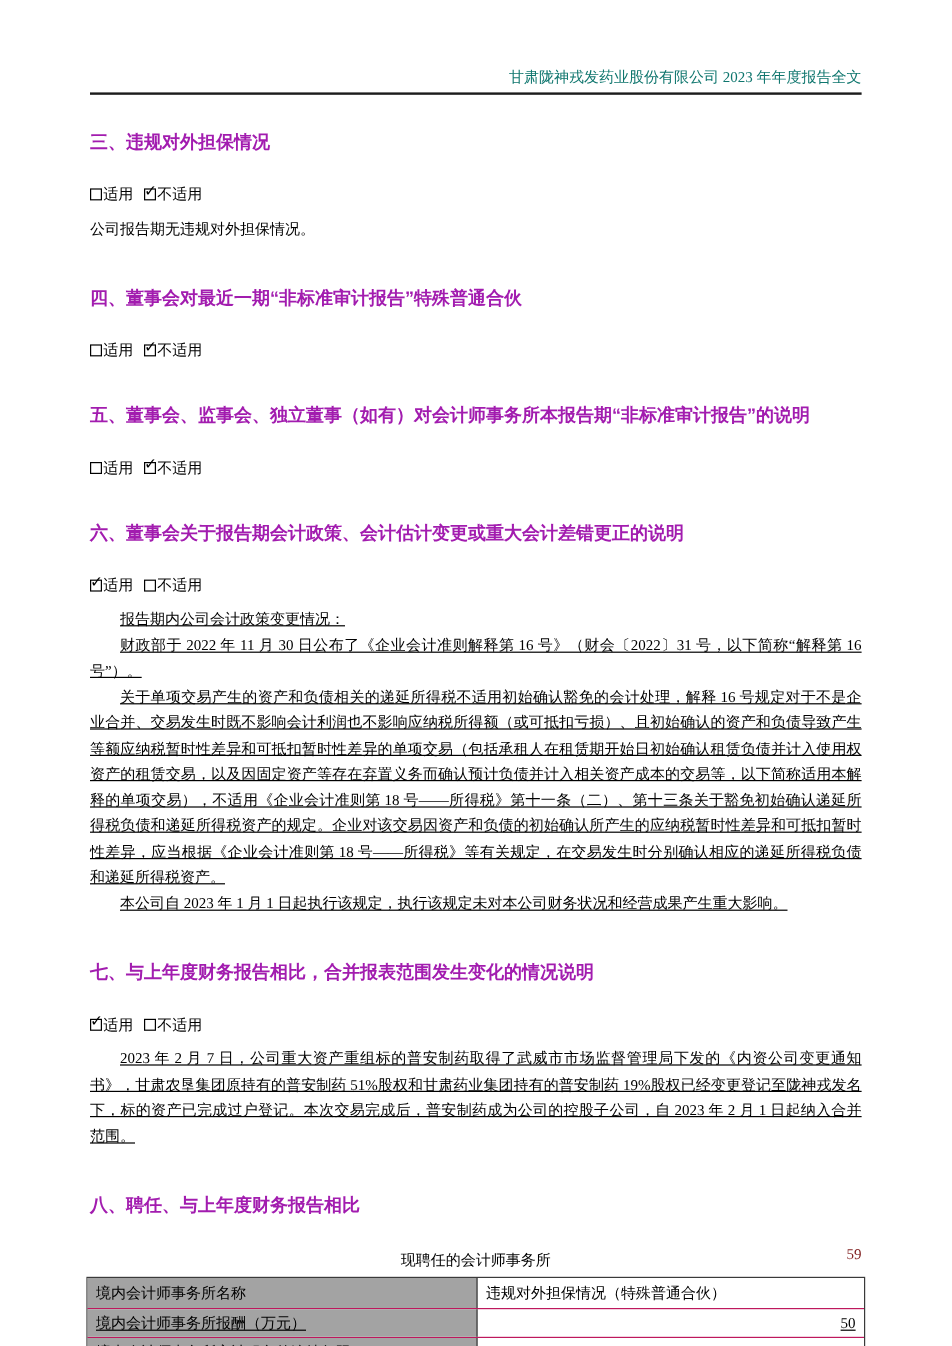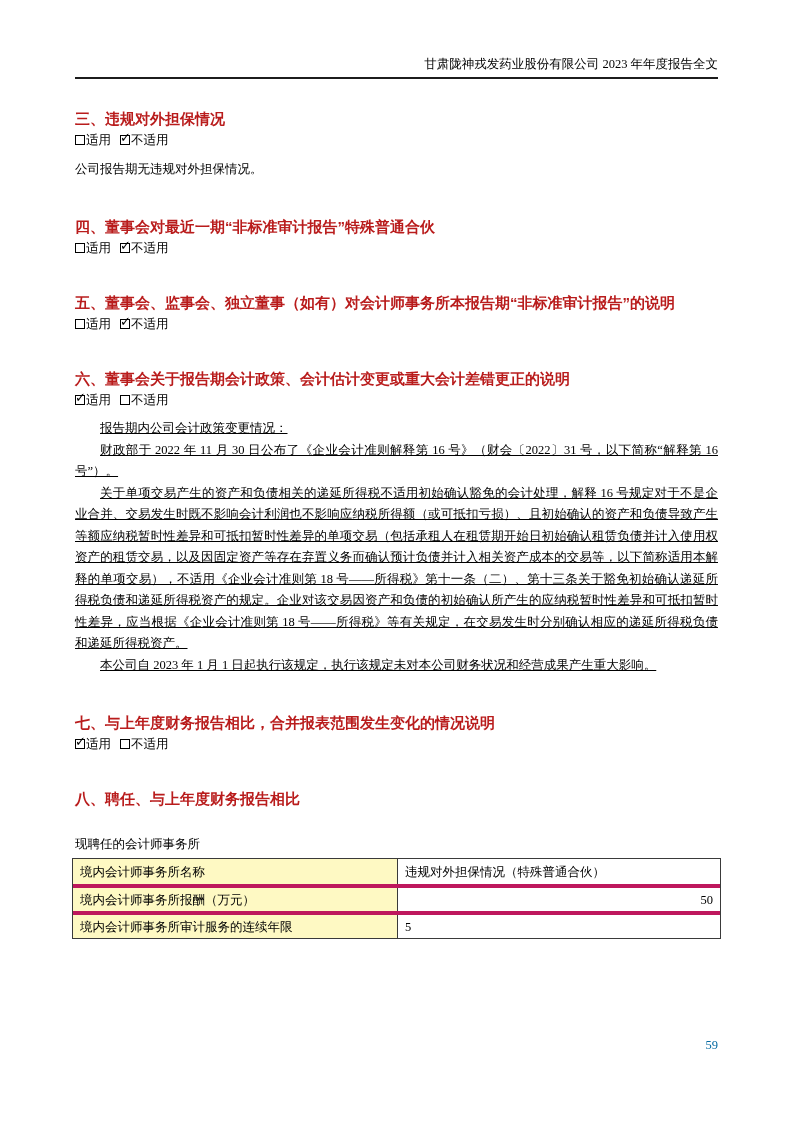--- a/index.html
+++ b/index.html
@@ -14,37 +14,38 @@
   .content { padding: 0 75px; }
 
   
   .header {
     padding-top: 56px;
     padding-bottom: 5px;
     border-bottom: 2px solid #1c1c1c;
     text-align: right;
     font-size: 12.5px;
     line-height: 16px;
-    color: #000000;
+    color: #0f766e;
   }
 
   
   h2 {
     font-family: "Liberation Sans", "DejaVu Sans", sans-serif;
     font-weight: bold;
     font-size: 15px;
     line-height: 29px;
     margin-top: 32px;
-    color: #b91c1c;
+    color: #a21caf;
     text-align: justify;
   }
   h2.first { margin-top: 25px; }
 
   
   .applicable {
+    margin-top: 22px;
     font-size: 12.5px;
     line-height: 15px;
     white-space: nowrap;
   }
   .cb-group { display: inline-block; margin-right: 9px; }
   .cbox {
     display: inline-block;
     width: 10px; height: 10px;
     border: 1.3px solid #000;
     position: relative;
@@ -63,55 +64,55 @@
   
   .note { margin-top: 11px; font-size: 12.5px; line-height: 21px; }
   .paras { margin-top: 10px; }
   .paras p {
     font-size: 12.5px;
     line-height: 21.5px;
     text-align: justify;
     text-indent: 2em;
     text-decoration: underline;
   }
-  .intro { margin-top: 23px; font-size: 12.5px; line-height: 17px; }
+  .intro { margin-top: 23px; font-size: 12.5px; line-height: 17px; text-align: center; }
 
   
   .acct-table {
     margin-top: 5px;
     margin-left: -3px;
     margin-right: -3px;
     border: 1px solid #3a3a3a;
   }
   .trow {
     display: grid;
     grid-template-columns: 325px 1fr;
     min-height: 24.5px;
   }
-  .trow + .trow { border-top: 4px solid #be185d; }
+  .trow + .trow { border-top: 1px solid #be185d; text-decoration: underline; }
   .tcell {
     font-size: 12.5px;
     line-height: 16px;
     padding: 4px 7px 3px 7px;
     display: flex;
     align-items: center;
   }
   .tcell.label {
-    background: #fef9c3;
+    background: #a3a3a3;
     border-right: 1px solid #3a3a3a;
   }
   .tcell.value.num { justify-content: flex-end; margin-left: 28px; }
 
   
   .page-number {
     position: absolute;
     top: 1038px;
     right: 75px;
     font-size: 12.5px;
-    color: #0369a1;
+    color: #7f1d1d;
   }
 </style>
 </head>
 <body>
 
 <div class="content">
 
   <div class="header">
     <span>甘肃陇神戎发药业股份有限公司 2023 年年度报告全文</span>
   </div>
@@ -140,20 +141,23 @@
     <p>报告期内公司会计政策变更情况：</p>
     <p>财政部于 2022 年 11 月 30 日公布了《企业会计准则解释第 16 号》（财会〔2022〕31 号，以下简称“解释第 16 号”）。</p>
     <p>关于单项交易产生的资产和负债相关的递延所得税不适用初始确认豁免的会计处理，解释 16 号规定对于不是企业合并、交易发生时既不影响会计利润也不影响应纳税所得额（或可抵扣亏损）、且初始确认的资产和负债导致产生等额应纳税暂时性差异和可抵扣暂时性差异的单项交易（包括承租人在租赁期开始日初始确认租赁负债并计入使用权资产的租赁交易，以及因固定资产等存在弃置义务而确认预计负债并计入相关资产成本的交易等，以下简称适用本解释的单项交易），不适用《企业会计准则第 18 号——所得税》第十一条（二）、第十三条关于豁免初始确认递延所得税负债和递延所得税资产的规定。企业对该交易因资产和负债的初始确认所产生的应纳税暂时性差异和可抵扣暂时性差异，应当根据《企业会计准则第 18 号——所得税》等有关规定，在交易发生时分别确认相应的递延所得税负债和递延所得税资产。</p>
     <p>本公司自 2023 年 1 月 1 日起执行该规定，执行该规定未对本公司财务状况和经营成果产生重大影响。</p>
   </div>
 
   <h2>七、与上年度财务报告相比，合并报表范围发生变化的情况说明</h2>
   <div class="applicable">
     <span class="cb-group"><span class="cbox"><span class="mark">✓</span></span><span>适用</span></span><span class="cb-group"><span class="cbox"><span class="mark"></span></span><span>不适用</span></span>
   </div>
+  <div class="paras">
+    <p>2023 年 2 月 7 日，公司重大资产重组标的普安制药取得了武威市市场监督管理局下发的《内资公司变更通知书》，甘肃农垦集团原持有的普安制药 51%股权和甘肃药业集团持有的普安制药 19%股权已经变更登记至陇神戎发名下，标的资产已完成过户登记。本次交易完成后，普安制药成为公司的控股子公司，自 2023 年 2 月 1 日起纳入合并范围。</p>
+  </div>
 
   <h2>八、聘任、与上年度财务报告相比</h2>
   <div class="intro">现聘任的会计师事务所</div>
 
   <div class="acct-table">
     <div class="trow">
       <div class="tcell label">境内会计师事务所名称</div>
       <div class="tcell value">违规对外担保情况（特殊普通合伙）</div>
     </div>
     <div class="trow">

